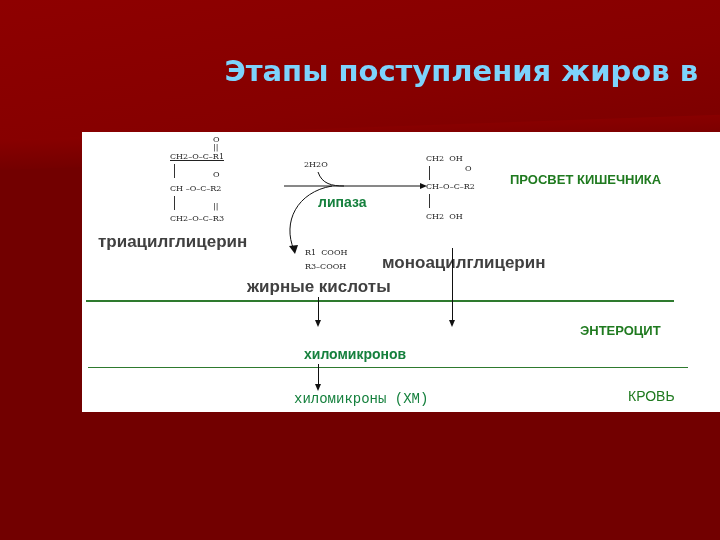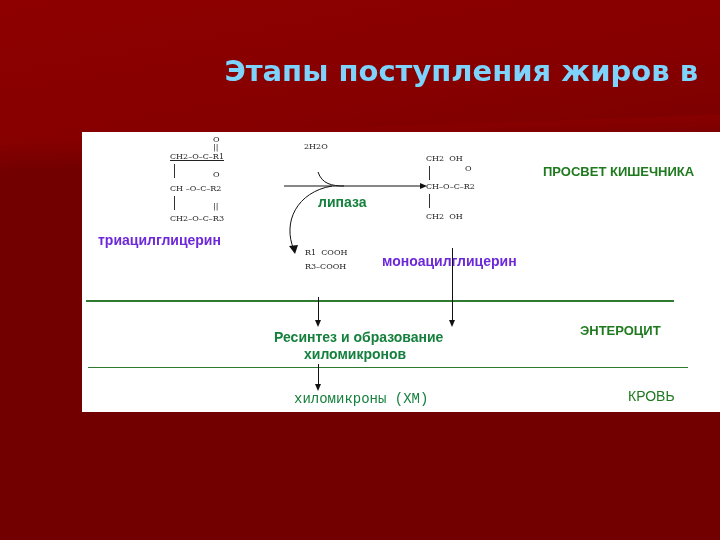--- a/index.html
+++ b/index.html
@@ -8,21 +8,21 @@
   .bg-top{position:absolute;left:0;top:0;width:720px;height:150px;
     background:linear-gradient(170deg,#8e0000 0%,#860000 60%,#7a0000 100%);}
   .bg-band{position:absolute;left:0;top:140px;width:720px;height:30px;
     background:linear-gradient(180deg,#880000,#740000);transform:skewY(-2deg);transform-origin:left top;}
   .title{position:absolute;right:22px;top:52px;width:520px;text-align:right;
     color:#7dd3fc;font-family:"DejaVu Sans",sans-serif;font-weight:bold;
     font-size:29px;line-height:38px;letter-spacing:0px;}
   .panel{position:absolute;left:82px;top:132px;width:638px;height:280px;background:#fff;}
   .chem{position:absolute;font-family:"DejaVu Serif",serif;font-size:8px;color:#222;line-height:10px;white-space:pre;}
   .lbl{position:absolute;font-weight:bold;white-space:nowrap;}
-  .blk{color:#6d28d9;font-size:14px;}
+  .blk{color:#404040;font-size:17px;}
   .red{color:#15803d;font-size:14px;}
   .grn{color:#1f7a1f;font-size:13px;}
   .hline{position:absolute;height:2px;background:#2e7a2e;}
   .vline{position:absolute;width:1px;background:#111;}
   .ah{position:absolute;width:0;height:0;border-left:3px solid transparent;border-right:3px solid transparent;border-top:7px solid #111;}
   svg{position:absolute;}
 </style>
 </head>
 <body>
 
@@ -46,45 +46,45 @@
   <div class="chem" style="left:88px;top:82px;">CH2–O–C–R3</div>
   <div class="lbl blk" style="left:16px;top:100px;">триацилглицерин</div>
 
   <svg width="638" height="280" style="left:0;top:0;">
     <line x1="202" y1="54" x2="338" y2="54" stroke="#111" stroke-width="1"></line>
     <polygon points="338,51 345,54 338,57" fill="#111"></polygon>
     <path d="M236,40 C240,52 250,54 262,54" stroke="#111" stroke-width="1" fill="none"></path>
     <path d="M250,54 C215,60 200,90 212,118" stroke="#111" stroke-width="1" fill="none"></path>
     <polygon points="207,114 213,122 216,113" fill="#111"></polygon>
   </svg>
-  <div class="chem" style="left:222px;top:10px;">2H2O</div>
+  <div class="chem" style="left:222px;top:28px;">2H2O</div>
   <div class="lbl red" style="left:236px;top:62px;font-size:14px;">липаза</div>
 
   <div class="chem" style="left:344px;top:22px;">CH2  OH</div>
   <div class="chem" style="left:383px;top:32px;">O</div>
   <div class="vline" style="left:347px;top:34px;height:14px;background:#333;"></div>
   <div class="chem" style="left:344px;top:50px;">CH–O–C–R2</div>
   <div class="vline" style="left:347px;top:62px;height:14px;background:#333;"></div>
   <div class="chem" style="left:344px;top:80px;">CH2  OH</div>
   <div class="lbl blk" style="left:300px;top:96px;margin-top:25px;">моноацилглицерин</div>
 
-  <div class="lbl grn" style="left:428px;top:32px;margin-left:33px;">ПРОСВЕТ   КИШЕЧНИКА</div>
+  <div class="lbl grn" style="left:428px;top:40px;">ПРОСВЕТ   КИШЕЧНИКА</div>
 
   <div class="chem" style="left:223px;top:116px;">R1  COOH</div>
   <div class="chem" style="left:223px;top:130px;">R3–COOH</div>
+  <div class="lbl blk" style="left:165px;top:145px;">жирные кислоты</div>
 
   <div class="hline" style="left:4px;top:168px;width:588px;"></div>
   <div class="hline" style="left:6px;top:235px;width:600px;height:1px;"></div>
 
   <div class="vline" style="left:236px;top:165px;height:25px;"></div>
   <div class="ah" style="left:233px;top:188px;"></div>
   <div class="vline" style="left:370px;top:116px;height:74px;"></div>
   <div class="ah" style="left:367px;top:188px;"></div>
 
-  <div class="lbl red" style="left:192px;top:197px;">Ресинтез и образование</div>
   <div class="lbl red" style="left:222px;top:214px;">хиломикронов</div>
   <div class="lbl grn" style="left:498px;top:191px;">ЭНТЕРОЦИТ</div>
 
   <div class="vline" style="left:236px;top:232px;height:22px;"></div>
   <div class="ah" style="left:233px;top:252px;"></div>
 
   <div class="lbl red" style="left:212px;top:259px;font-weight:normal;font-size:14px;font-family:Liberation Mono, monospace;">хиломикроны (ХМ)</div>
   <div class="lbl grn" style="left:546px;top:256px;font-weight:normal;font-size:14px;">КРОВЬ</div>
 </div>
 

